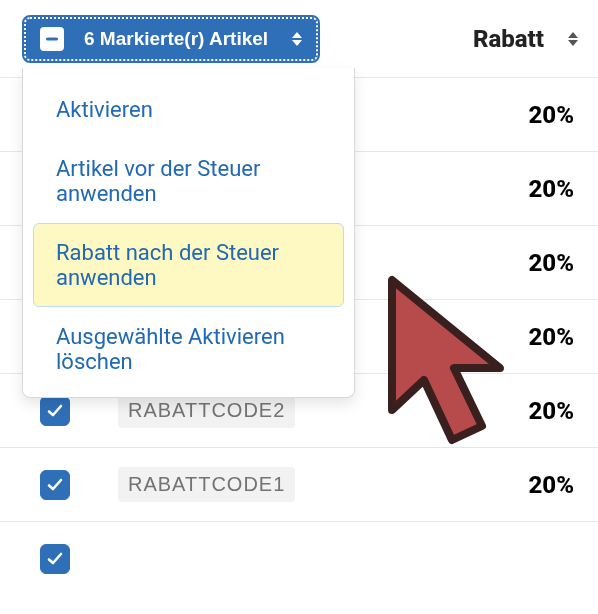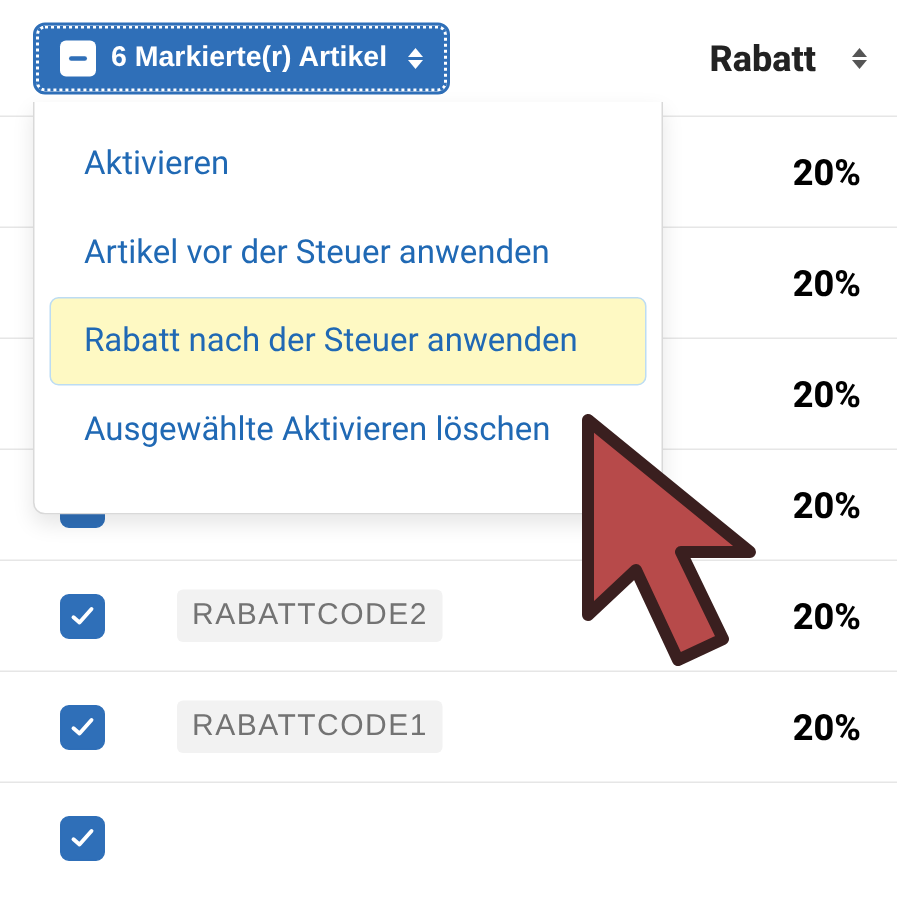--- a/index.html
+++ b/index.html
@@ -14,21 +14,21 @@
     display: flex;
     align-items: center;
     justify-content: space-between;
     padding: 14px 20px 14px 24px;
     border-bottom: 1px solid #e6e6e6;
     height: 78px;
   }
   .bulk-btn {
     display: inline-flex;
     align-items: center;
-    gap: 10px;
+    gap: 20px;
     background: #2f6fb8;
     color: #fff;
     border: 2px dotted #fff;
     outline: 2px solid #2f6fb8;
     border-radius: 6px;
     padding: 8px 14px;
     font-weight: 700;
     font-size: 19px;
     cursor: pointer;
     position: relative;
@@ -90,27 +90,27 @@
     font-weight:800;
     font-size:24px;
     color:#000000;
     margin-right: 4px;
   }
 
   .dropdown {
     position:absolute;
     top: 68px;
     left: 22px;
-    width: 420px;
+    width: 333px;
     background:#fff;
     border:1px solid #d9d9d9;
     border-top:none;
     border-radius:0 0 8px 8px;
     box-shadow: 0 6px 14px rgba(0,0,0,0.10);
-    padding: 12px 0 26px 0;
+    padding: 12px 0 6px 0;
     z-index: 50;
   }
   .dropdown .item {
     padding: 16px 22px;
     font-size: 22px;
     color:#2069b4;
     cursor:pointer;
     margin: 0 10px;
     border-radius:6px;
     border:1px solid transparent;

